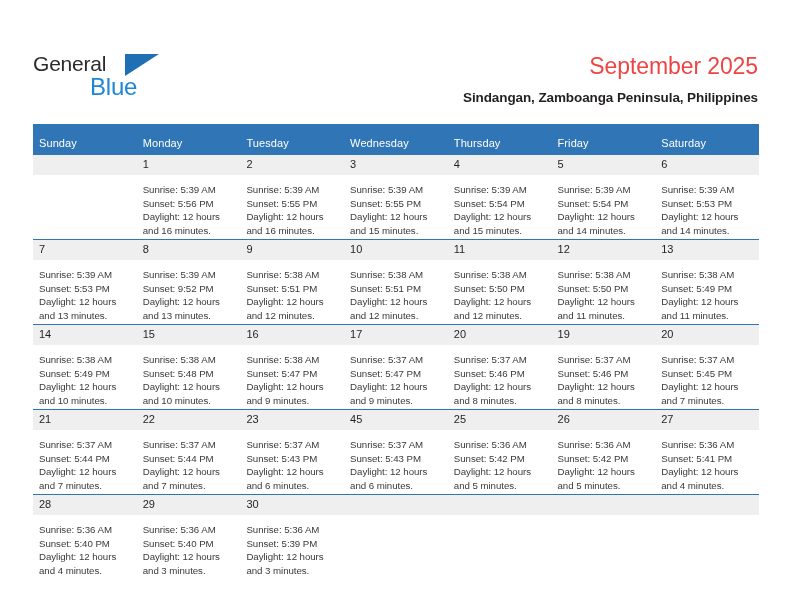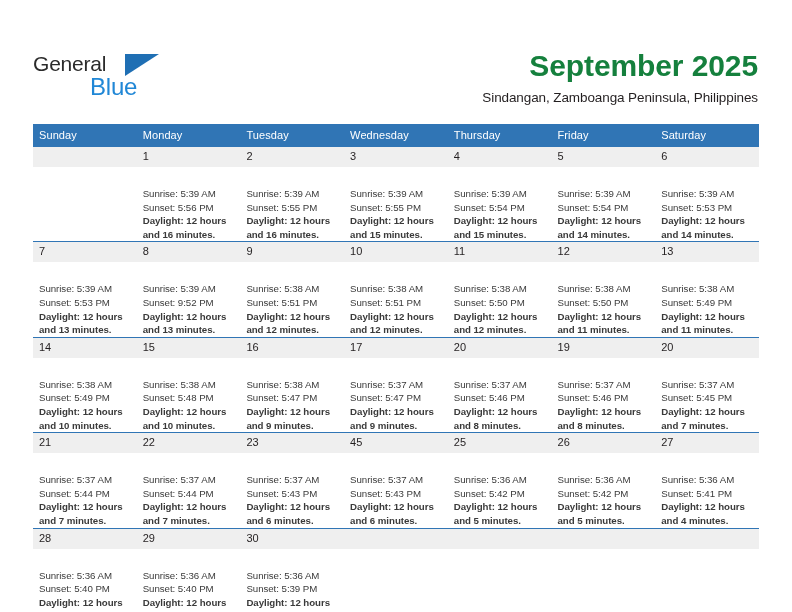--- a/index.html
+++ b/index.html
@@ -66,51 +66,51 @@
     color: #2087d6;
     font-family: "Liberation Sans", sans-serif;
   }
   .title-block {
     position: absolute;
     right: 34px;
     top: 30px;
     text-align: right;
   }
   .cal-title {
-    font-size: 30px;
+    font-size: 23px;
     line-height: 32px;
-    color: #15803d;
-    font-weight: bold;
+    color: #ef4444;
+    font-weight: normal;
     letter-spacing: -0.1px;
   }
   .cal-subtitle {
     margin-top: 8px;
     font-size: 13.5px;
     line-height: 16px;
     color: #231f20;
-    font-weight: normal;
+    font-weight: bold;
     letter-spacing: -0.1px;
   }
 
   
   .calendar {
     position: absolute;
     left: 33px;
     top: 104px;
     width: 726px;
     border-collapse: collapse;
     table-layout: fixed;
   }
   .calendar th {
     background: #3075b5;
     color: #ffffff;
     font-size: 11px;
     font-weight: normal;
     text-align: left;
-    padding: 4px 0 4px 6px;
+    padding: 12px 0 4px 6px;
     height: 14px;
     letter-spacing: 0.1px;
     border: none;
   }
   .calendar td {
     vertical-align: top;
     padding: 0;
     border: none;
     border-top: 1px solid #3075b5;
     height: 84px;
@@ -125,33 +125,32 @@
     line-height: 13px;
     color: #231f20;
     padding: 3px 0 4px 6px;
     height: 13px;
   }
   td.empty .daynum {
     background: #efefef;
     color: transparent;
   }
   .detail {
-    padding: 20px 6px 0 6px;
+    padding: 8px 6px 0 6px;
     font-size: 9.7px;
     line-height: 13.6px;
     color: #3a3a3a;
     letter-spacing: -0.05px;
   }
   .detail span {
     display: block;
     white-space: nowrap;
   }
   .detail .daylight {
     white-space: normal;
-    font-weight: bold;
   }
 </style>
 </head>
 <body>
 
 <div class="page">
 
   <div class="header">
 
     <div class="brand">

